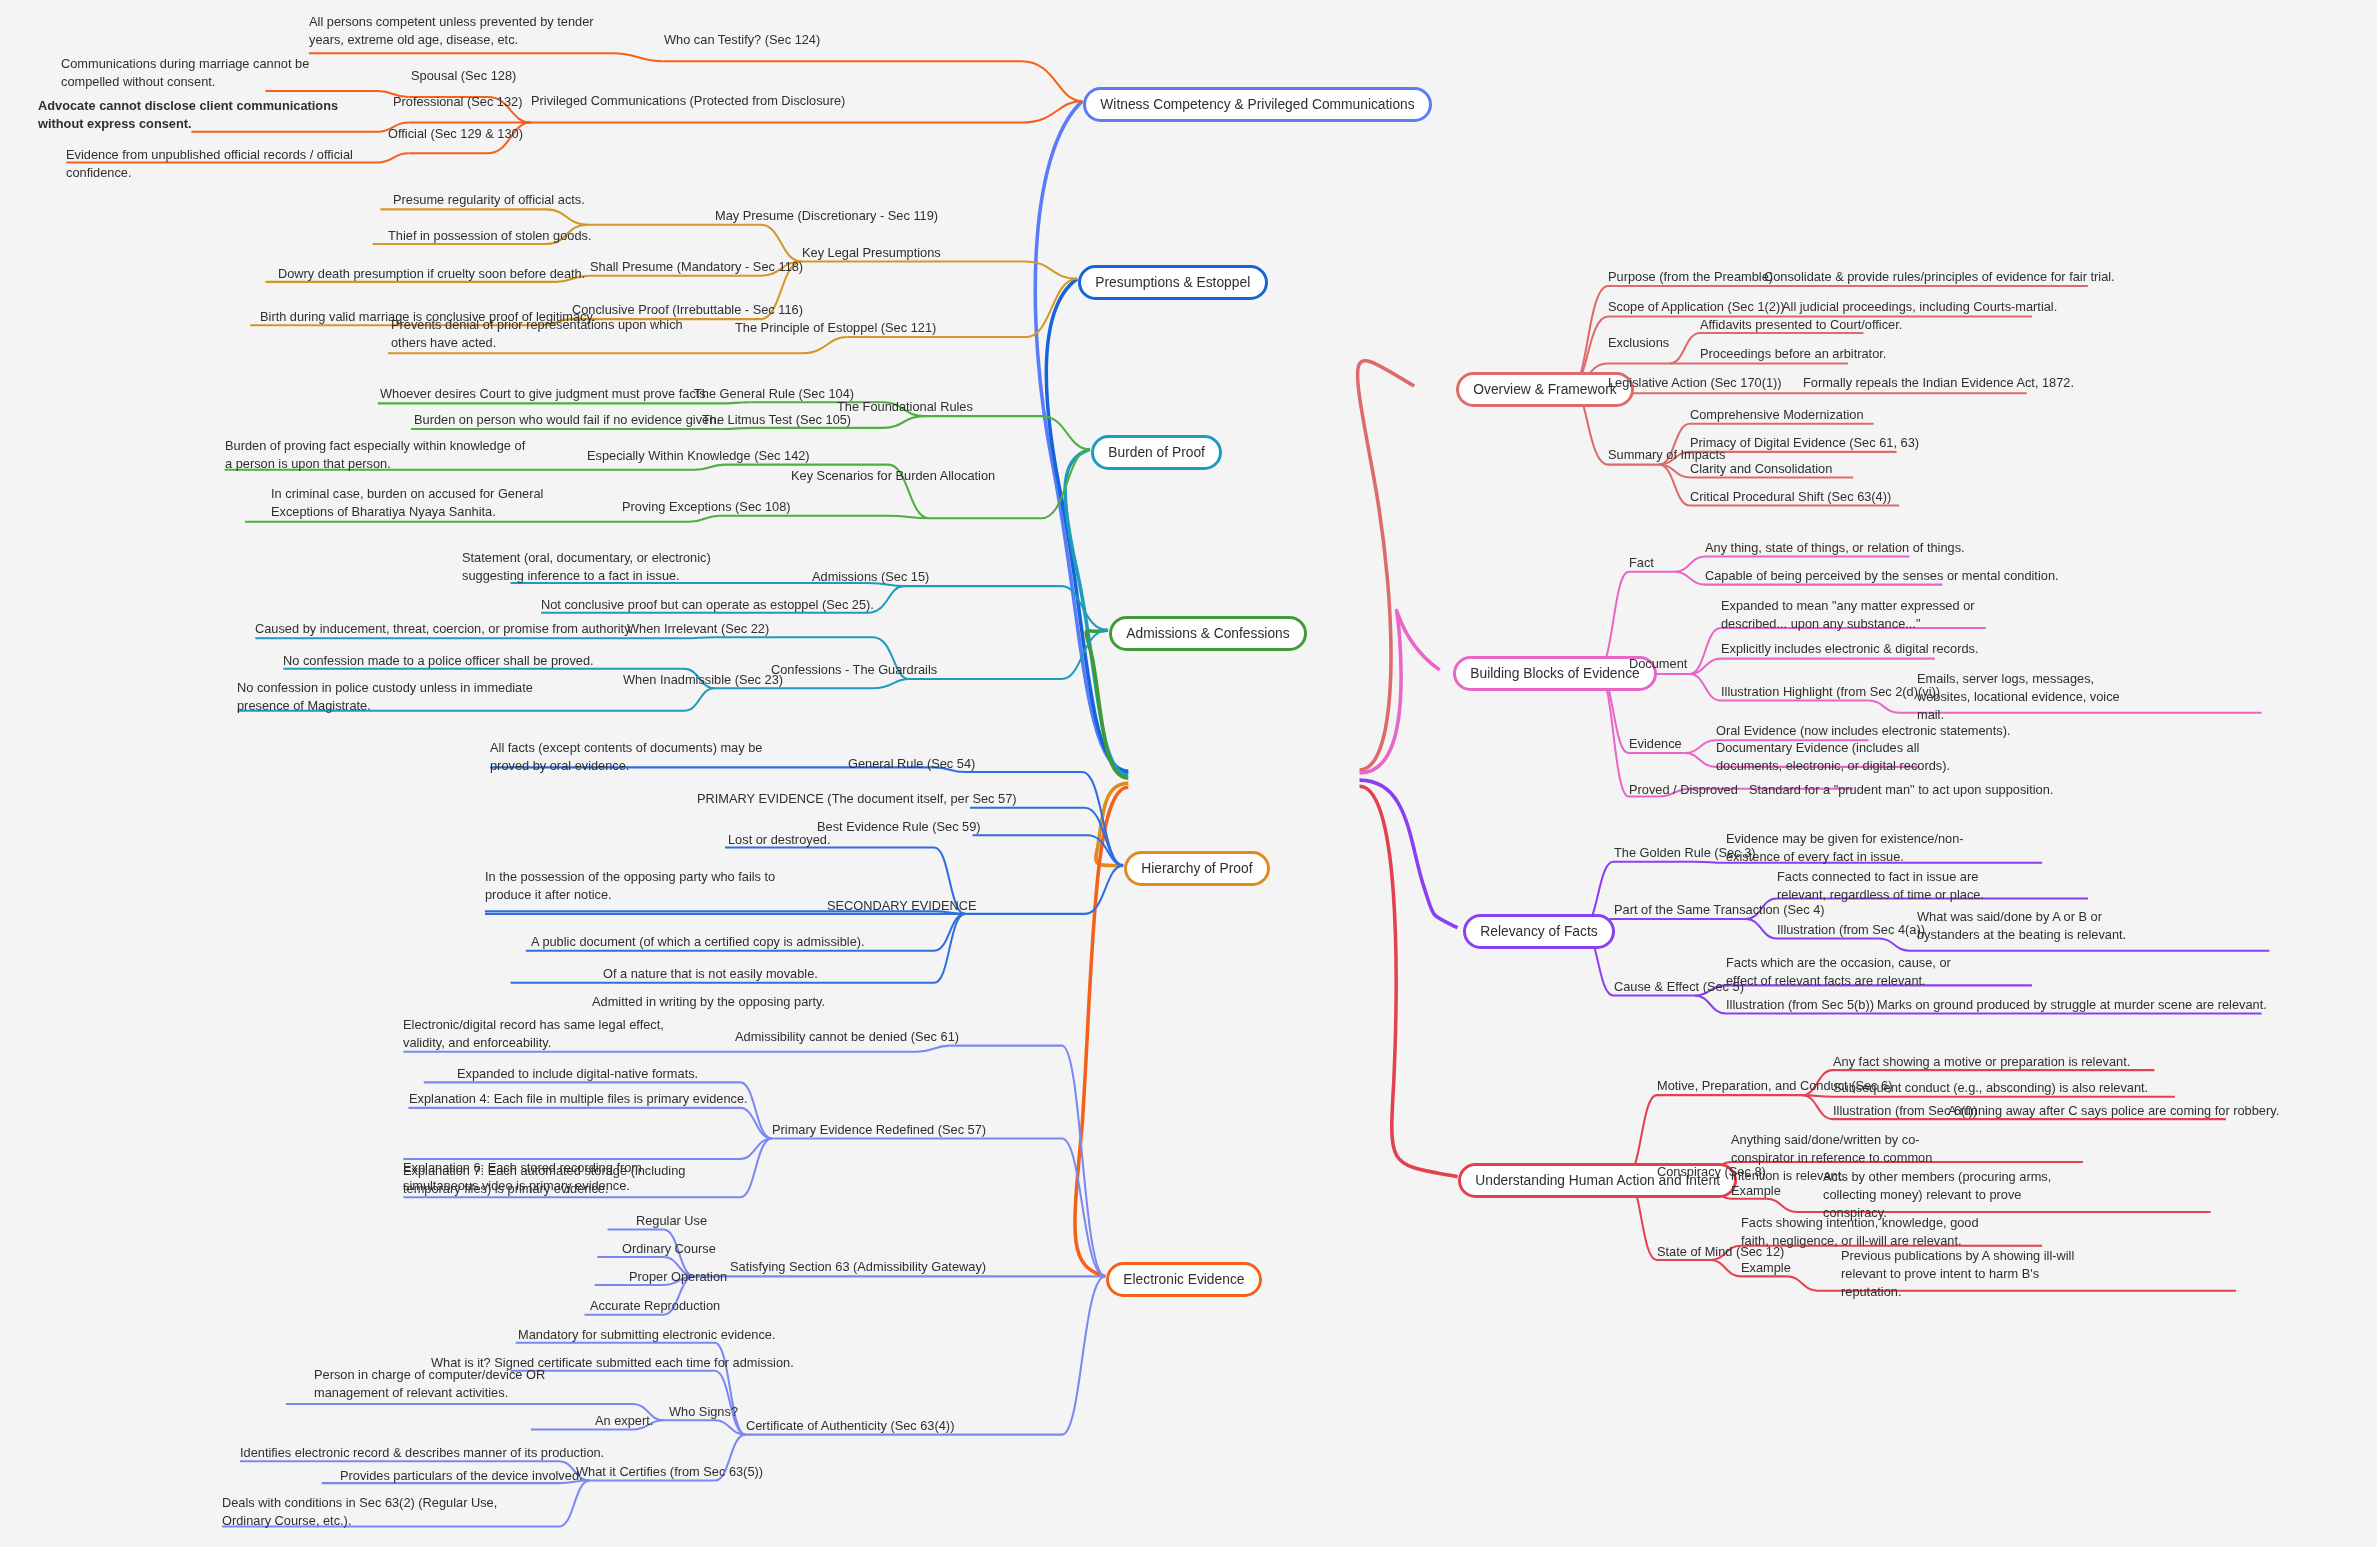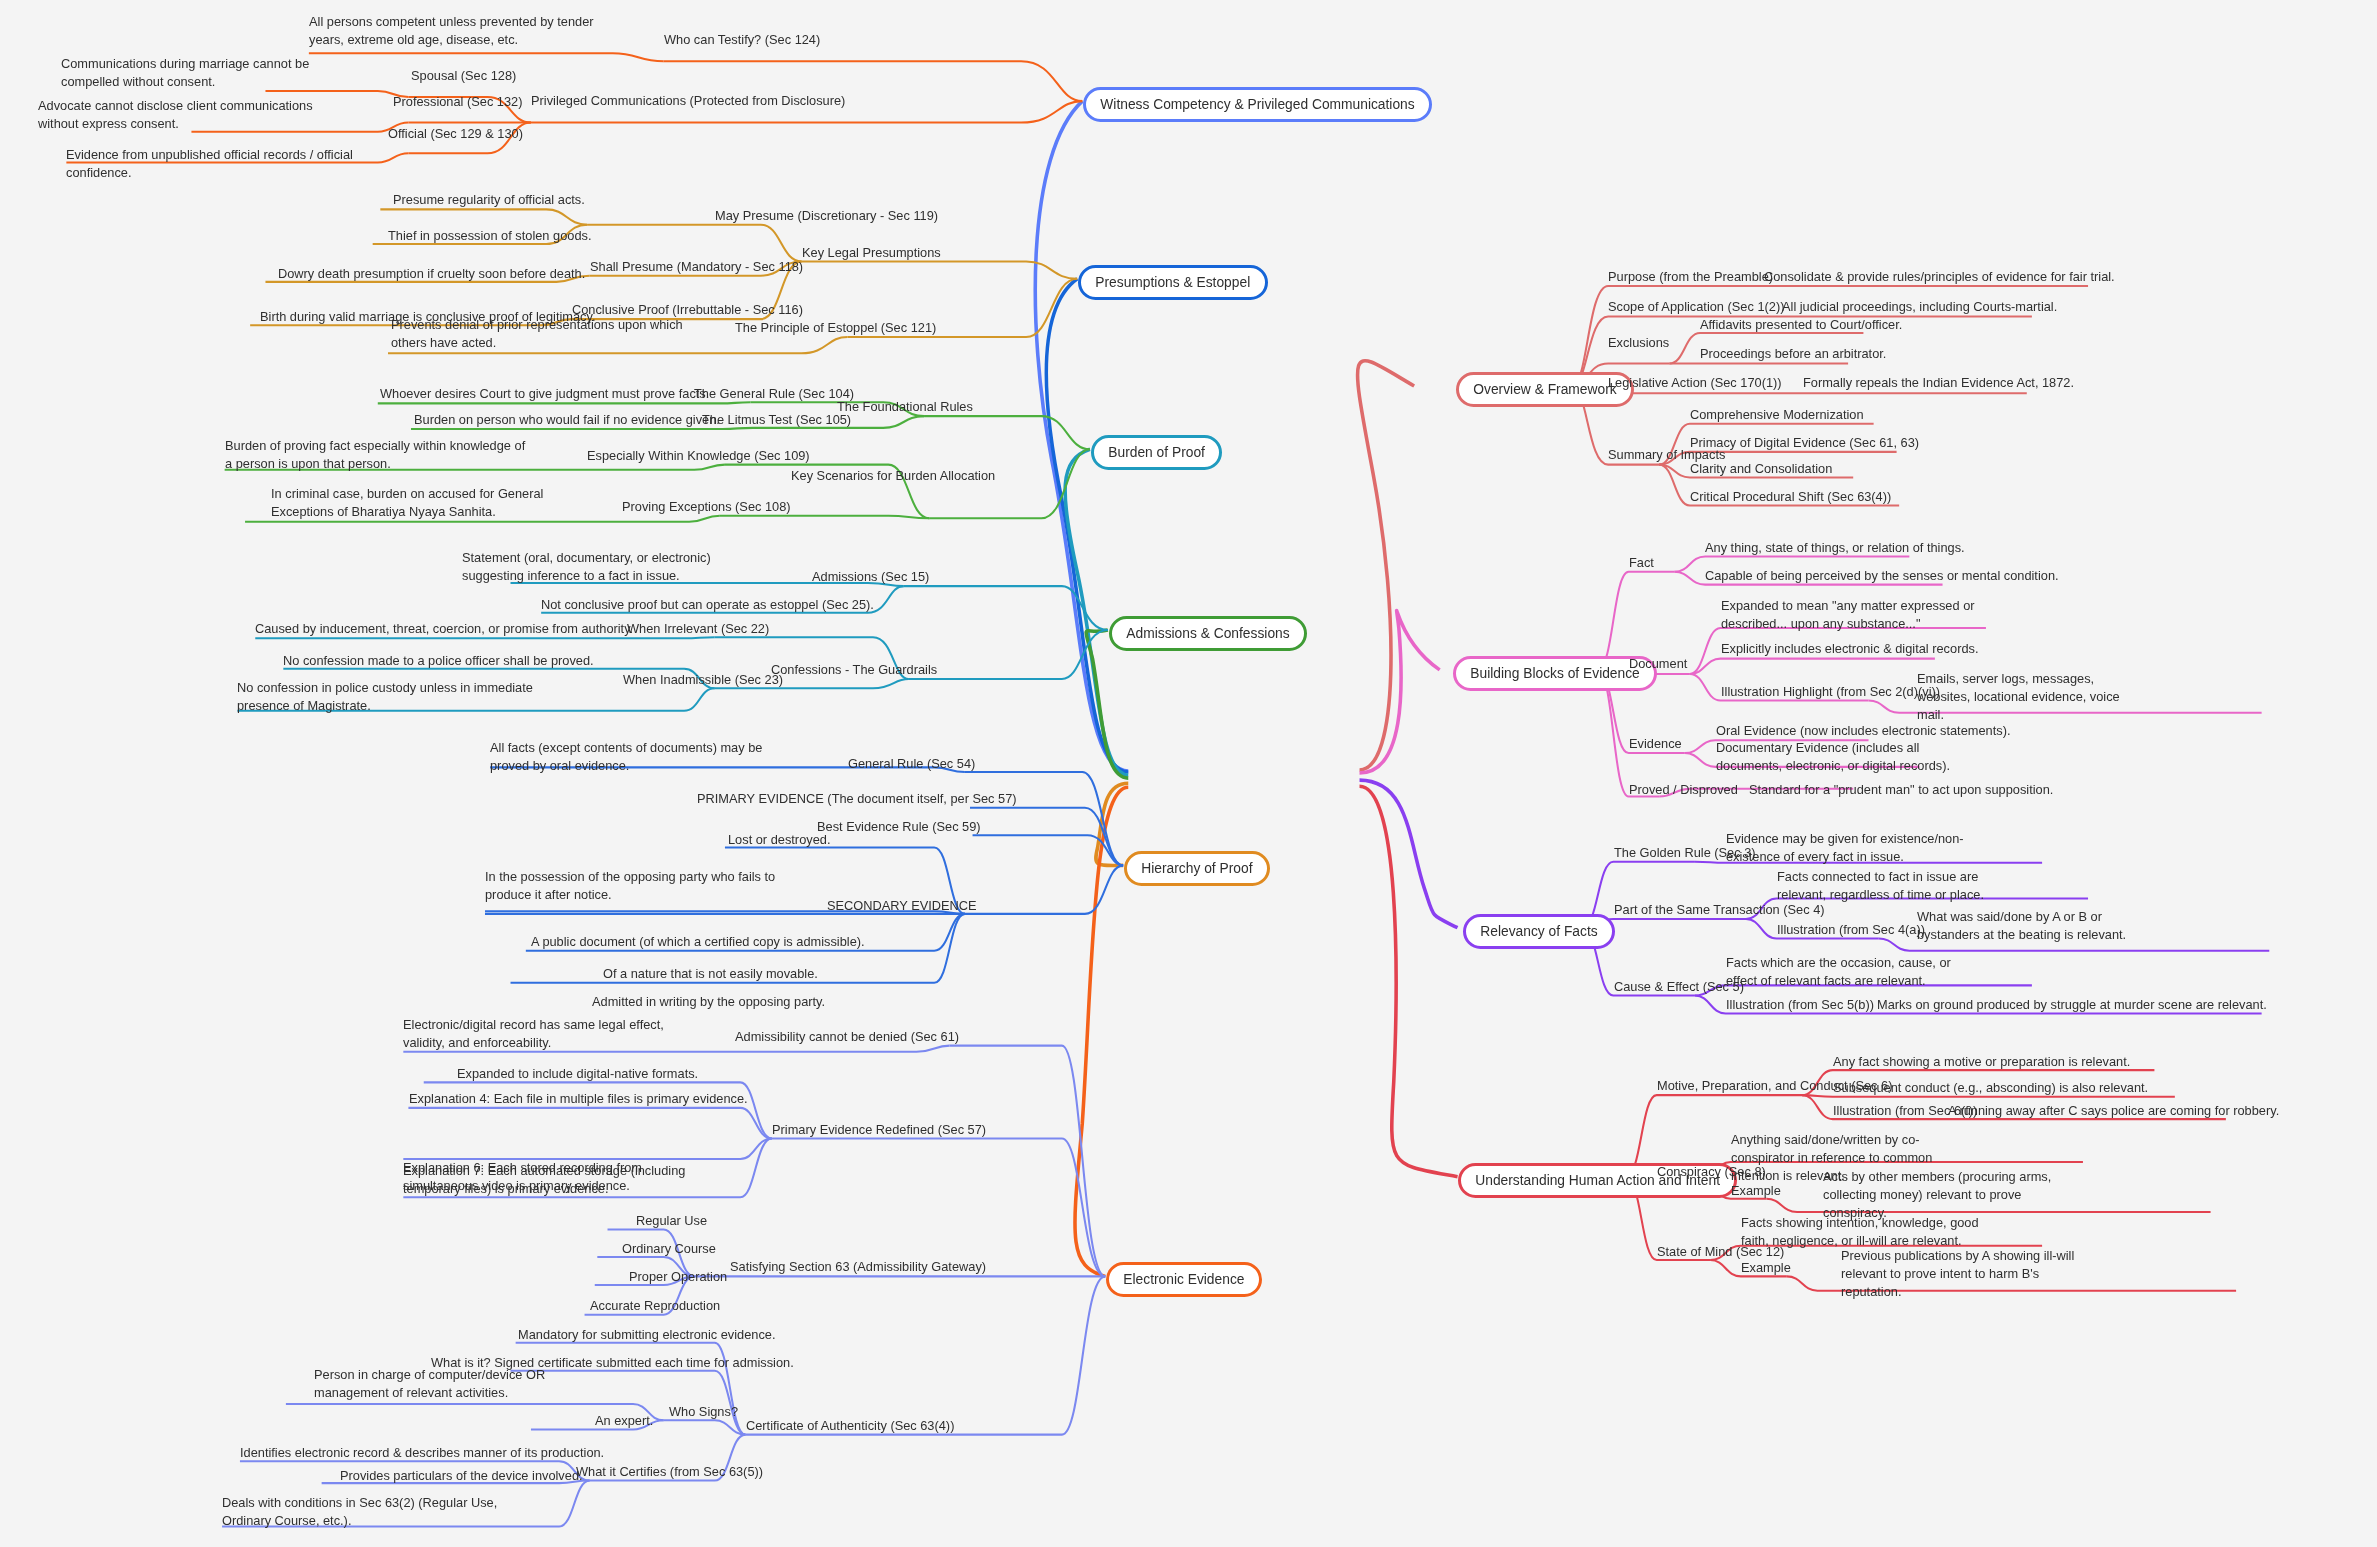--- a/index.html
+++ b/index.html
@@ -240,21 +240,21 @@
   <div class="node l1" style="left:1458px;top:1163px;border-color:#e2424f;">Understanding Human Action and Intent</div>
 
   <div class="node lbl nw" style="left:664px;top:31px;">Who can Testify? (Sec 124)</div>
   <div class="node lbl w1" style="left:309px;top:12.8px;">All persons competent unless prevented by tender years, extreme old age, disease, etc.</div>
   <div class="node lbl nw" style="left:531px;top:92px;">Privileged Communications (Protected from Disclosure)</div>
 
   <div class="node lbl nw" style="left:411px;top:67px;">Spousal (Sec 128)</div>
   <div class="node lbl w1" style="left:61px;top:55px;">Communications during marriage cannot be compelled without consent.</div>
 
   <div class="node lbl nw" style="left:393px;top:93px;">Professional (Sec 132)</div>
-  <div class="node lbl w1" style="left:38px;top:97px;">Advocate cannot disclose client communications without express consent.</div>
+  <div class="node lbl w1" style="left:38px;top:97px;font-weight:bold;">Advocate cannot disclose client communications without express consent.</div>
 
   <div class="node lbl nw" style="left:388px;top:125px;">Official (Sec 129 &amp; 130)</div>
   <div class="node lbl w1" style="left:66px;top:146px;">Evidence from unpublished official records / official confidence.</div>
 
   <div class="node lbl nw" style="left:802px;top:244px;">Key Legal Presumptions</div>
   <div class="node lbl nw" style="left:715px;top:207px;">May Presume (Discretionary - Sec 119)</div>
   <div class="node lbl nw" style="left:393px;top:191px;">Presume regularity of official acts.</div>
   <div class="node lbl nw" style="left:388px;top:227px;">Thief in possession of stolen goods.</div>
 
   <div class="node lbl nw" style="left:590px;top:258px;">Shall Presume (Mandatory - Sec 118)</div>
@@ -266,21 +266,21 @@
   <div class="node lbl nw" style="left:735px;top:319px;">The Principle of Estoppel (Sec 121)</div>
   <div class="node lbl w1" style="left:391px;top:316px;">Prevents denial of prior representations upon which others have acted.</div>
 
   <div class="node lbl nw" style="left:837px;top:398px;">The Foundational Rules</div>
   <div class="node lbl nw" style="left:694px;top:385px;">The General Rule (Sec 104)</div>
   <div class="node lbl nw" style="left:380px;top:385px;">Whoever desires Court to give judgment must prove facts.</div>
   <div class="node lbl nw" style="left:702px;top:411px;">The Litmus Test (Sec 105)</div>
   <div class="node lbl nw" style="left:414px;top:411px;">Burden on person who would fail if no evidence given.</div>
 
   <div class="node lbl nw" style="left:791px;top:467px;">Key Scenarios for Burden Allocation</div>
-  <div class="node lbl nw" style="left:587px;top:447px;">Especially Within Knowledge (Sec 109)</div>
+  <div class="node lbl nw" style="left:587px;top:447px;">Especially Within Knowledge (Sec 142)</div>
   <div class="node lbl w1" style="left:225px;top:437px;">Burden of proving fact especially within knowledge of a person is upon that person.</div>
   <div class="node lbl nw" style="left:622px;top:498px;">Proving Exceptions (Sec 108)</div>
   <div class="node lbl w1" style="left:271px;top:485px;">In criminal case, burden on accused for General Exceptions of Bharatiya Nyaya Sanhita.</div>
 
   <div class="node lbl nw" style="left:812px;top:568px;">Admissions (Sec 15)</div>
   <div class="node lbl w1" style="left:462px;top:549px;">Statement (oral, documentary, or electronic) suggesting inference to a fact in issue.</div>
   <div class="node lbl nw" style="left:541px;top:596px;">Not conclusive proof but can operate as estoppel (Sec 25).</div>
 
   <div class="node lbl nw" style="left:771px;top:661px;">Confessions - The Guardrails</div>
   <div class="node lbl nw" style="left:627px;top:620px;">When Irrelevant (Sec 22)</div>

